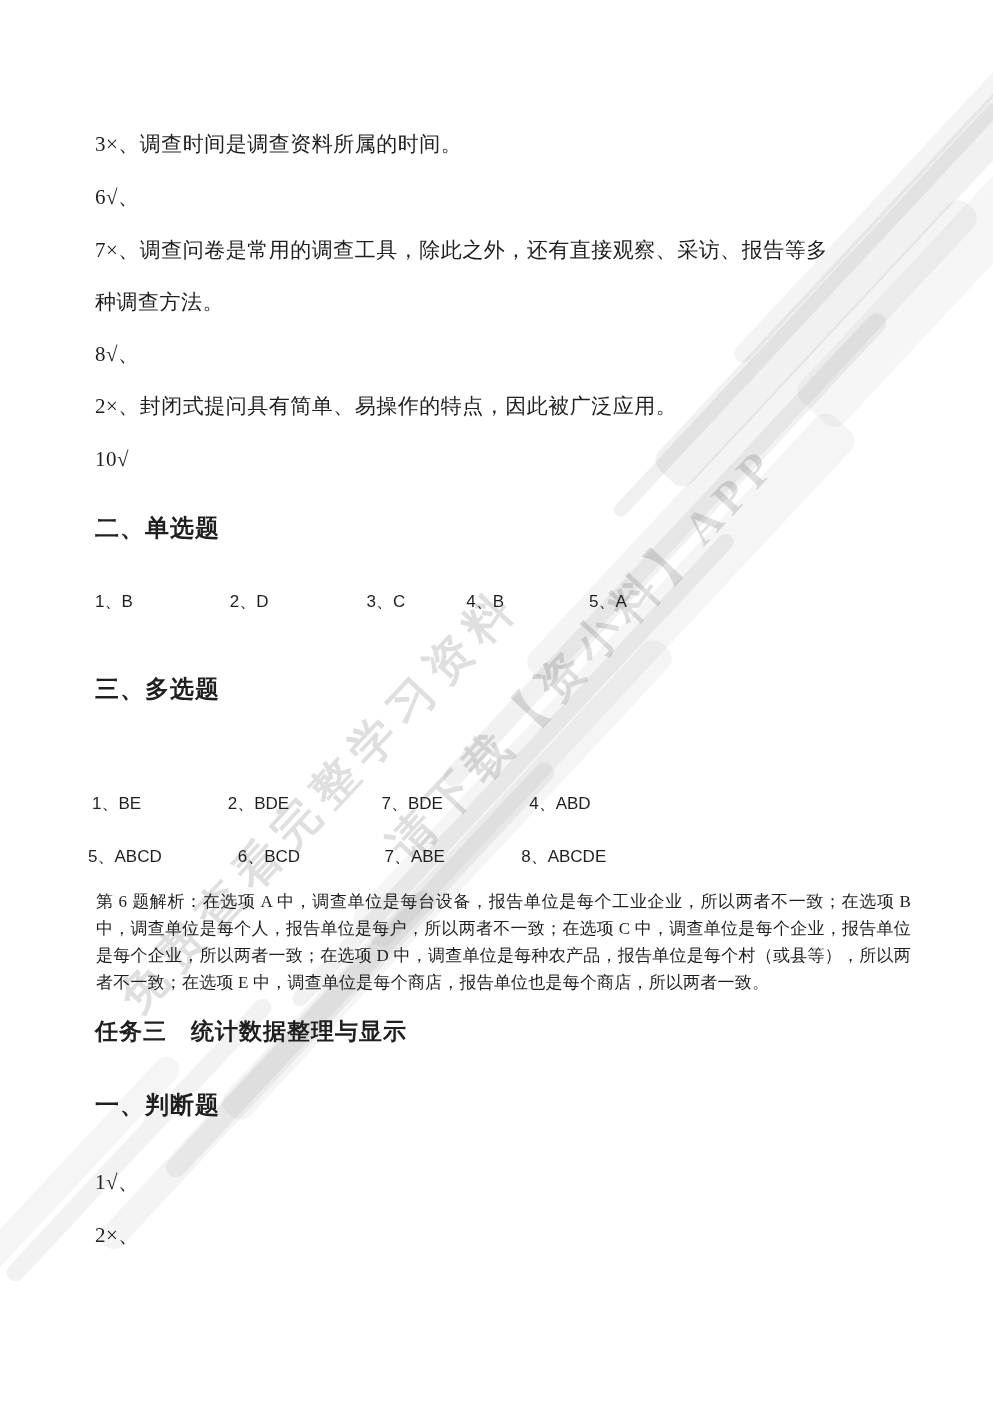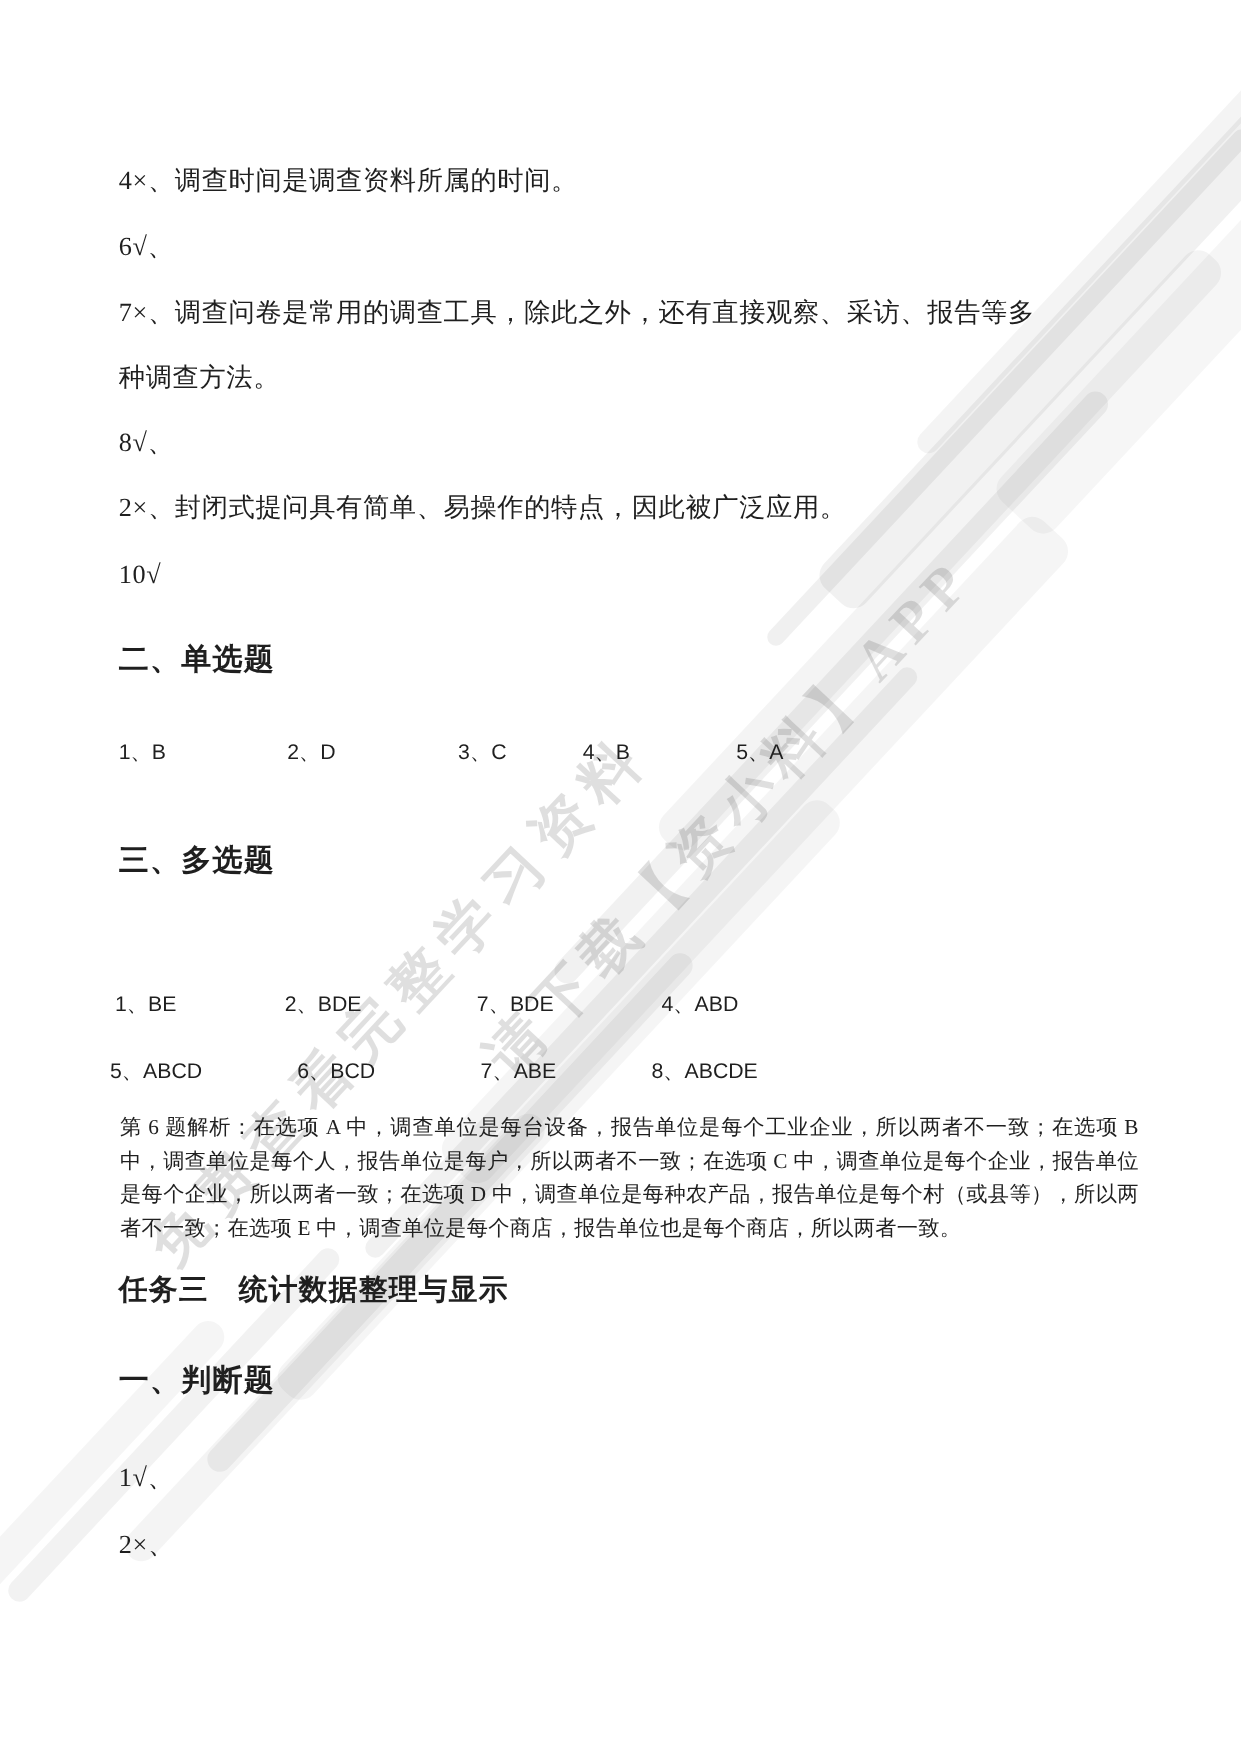--- a/index.html
+++ b/index.html
@@ -82,21 +82,21 @@
     <div class="streak" style="left:350px;top:690px;width:20px;height:560px;background:rgba(0,0,0,0.05);"></div>
     <div class="streak" style="left:255px;top:830px;width:26px;height:480px;background:rgba(0,0,0,0.045);"></div>
     <div class="streak" style="left:130px;top:950px;width:18px;height:380px;background:rgba(0,0,0,0.05);"></div>
     <div class="streak" style="left:60px;top:1020px;width:26px;height:300px;background:rgba(0,0,0,0.04);"></div>
     <div class="wm-text wm-line1">免费查看完整学习资料</div>
     <div class="wm-text wm-line2">请下载【资小料】APP</div>
   </div>
 
   <div class="content">
 
-    <p class="jline" style="top:132px">4×、调查时间是调查资料所属的时间。</p>
+    <p class="jline" style="top:132px">3×、调查时间是调查资料所属的时间。</p>
     <p class="jline" style="top:185px">6√、</p>
     <p class="jline" style="top:238px">7×、调查问卷是常用的调查工具，除此之外，还有直接观察、采访、报告等多</p>
     <p class="jline" style="top:290px">种调查方法。</p>
     <p class="jline" style="top:342px">8√、</p>
     <p class="jline" style="top:394px">2×、封闭式提问具有简单、易操作的特点，因此被广泛应用。</p>
     <p class="jline" style="top:447px">10√</p>
 
     <h2 class="heading" style="top:515px">二、单选题</h2>
 
     <div class="ansrow" style="top:593px;left:95px">

